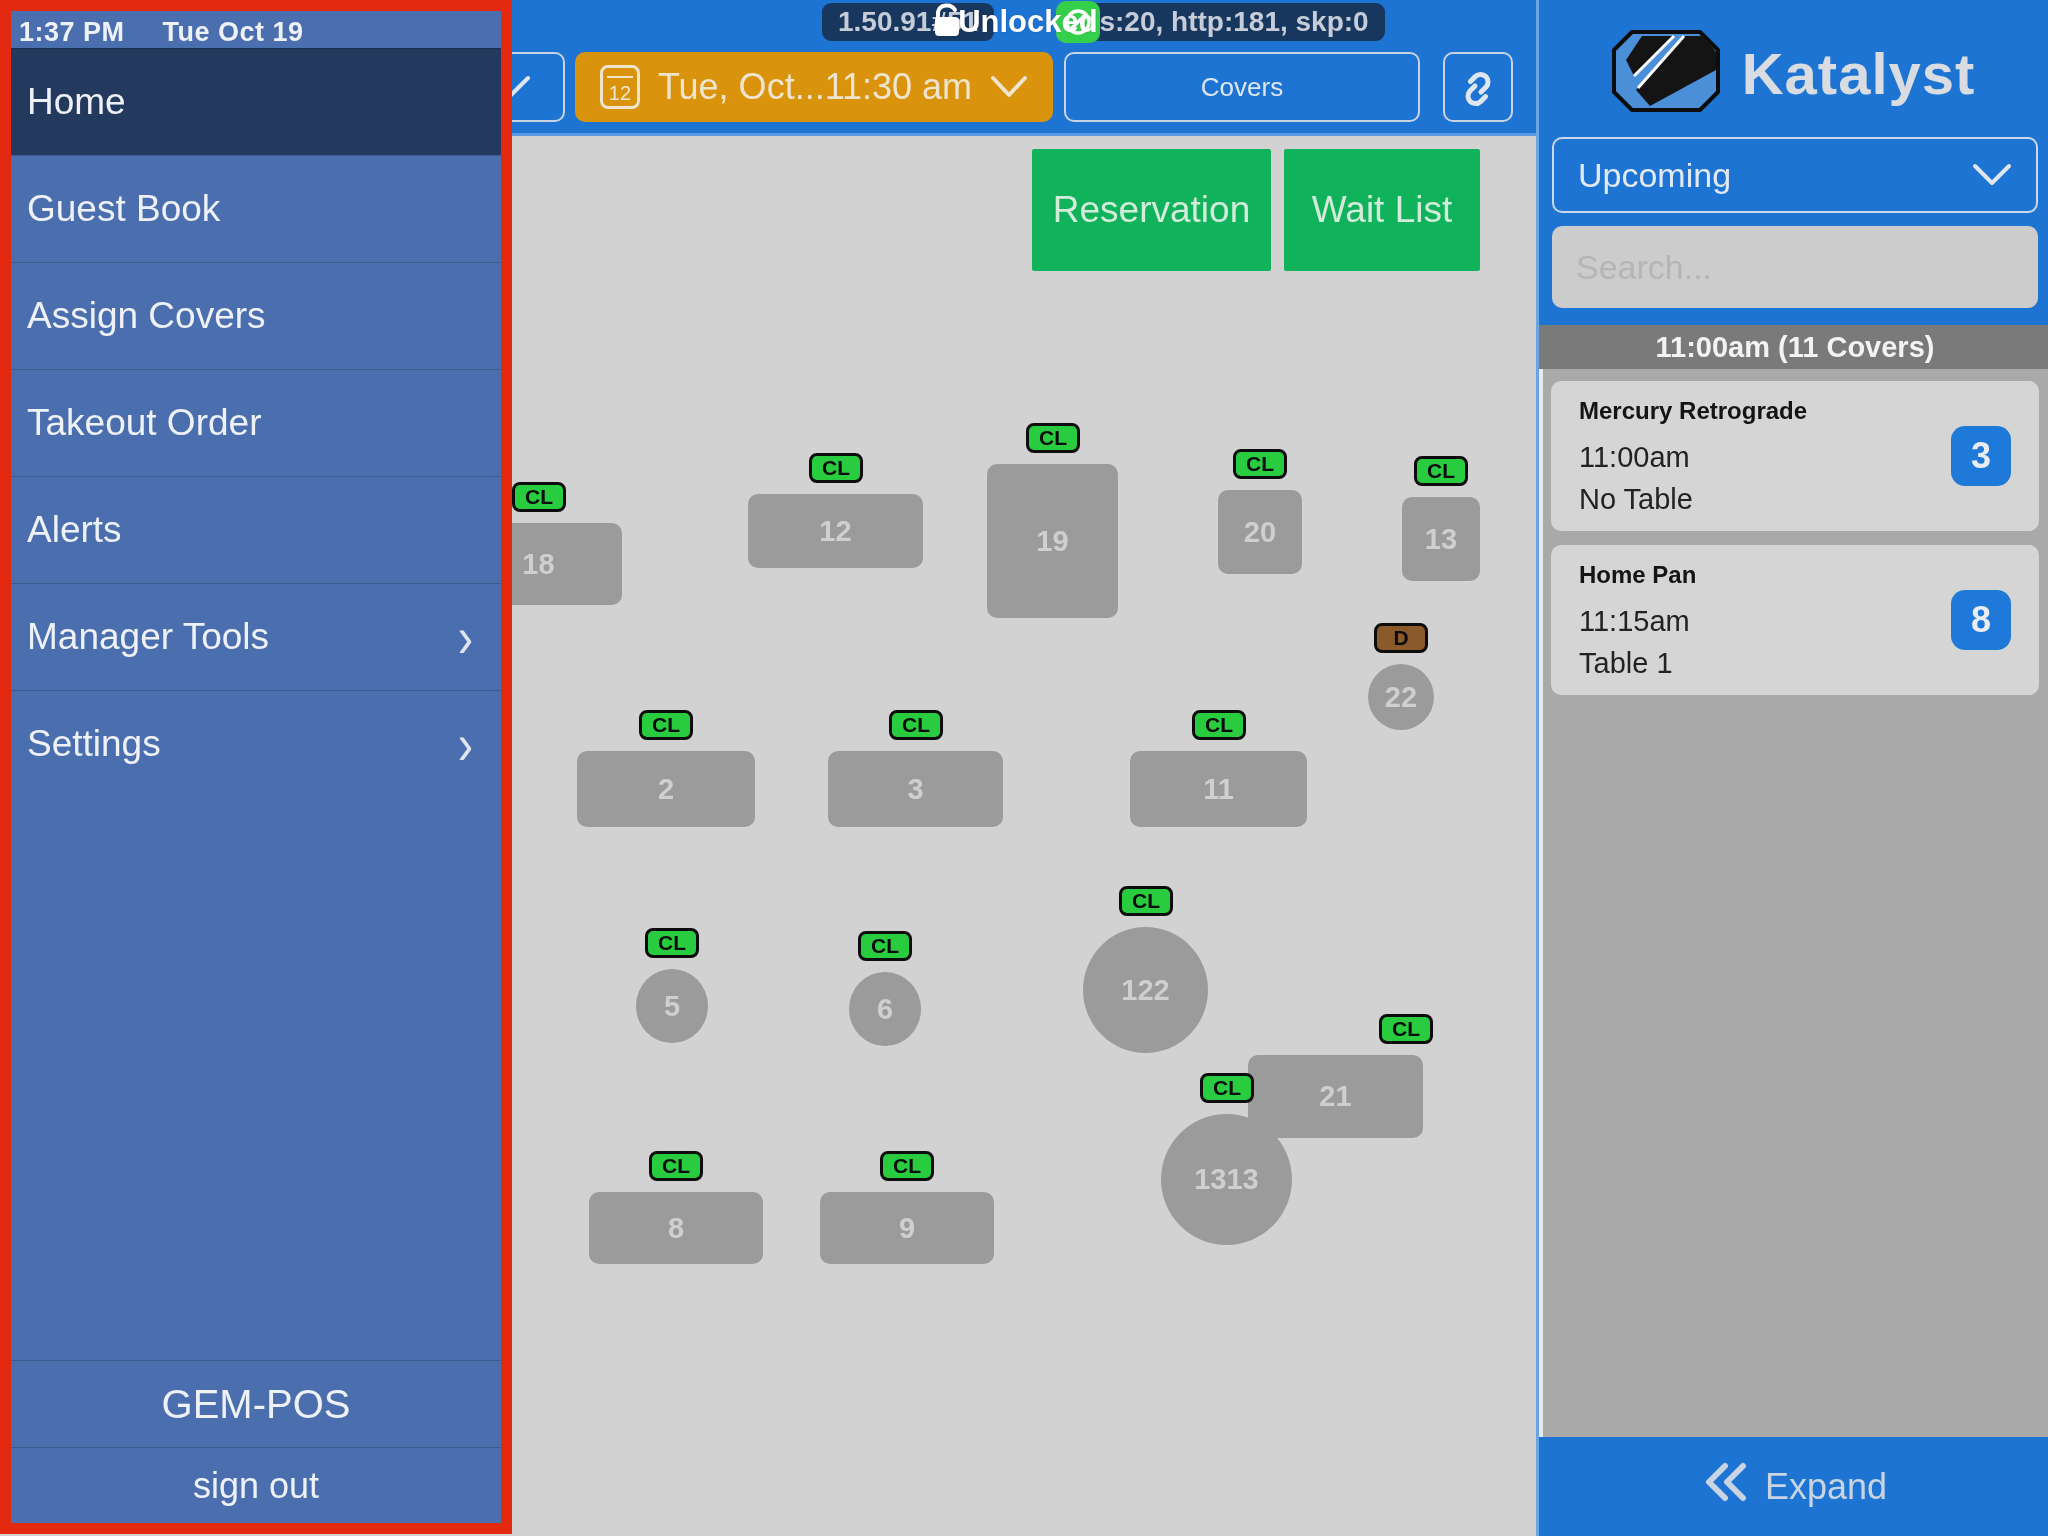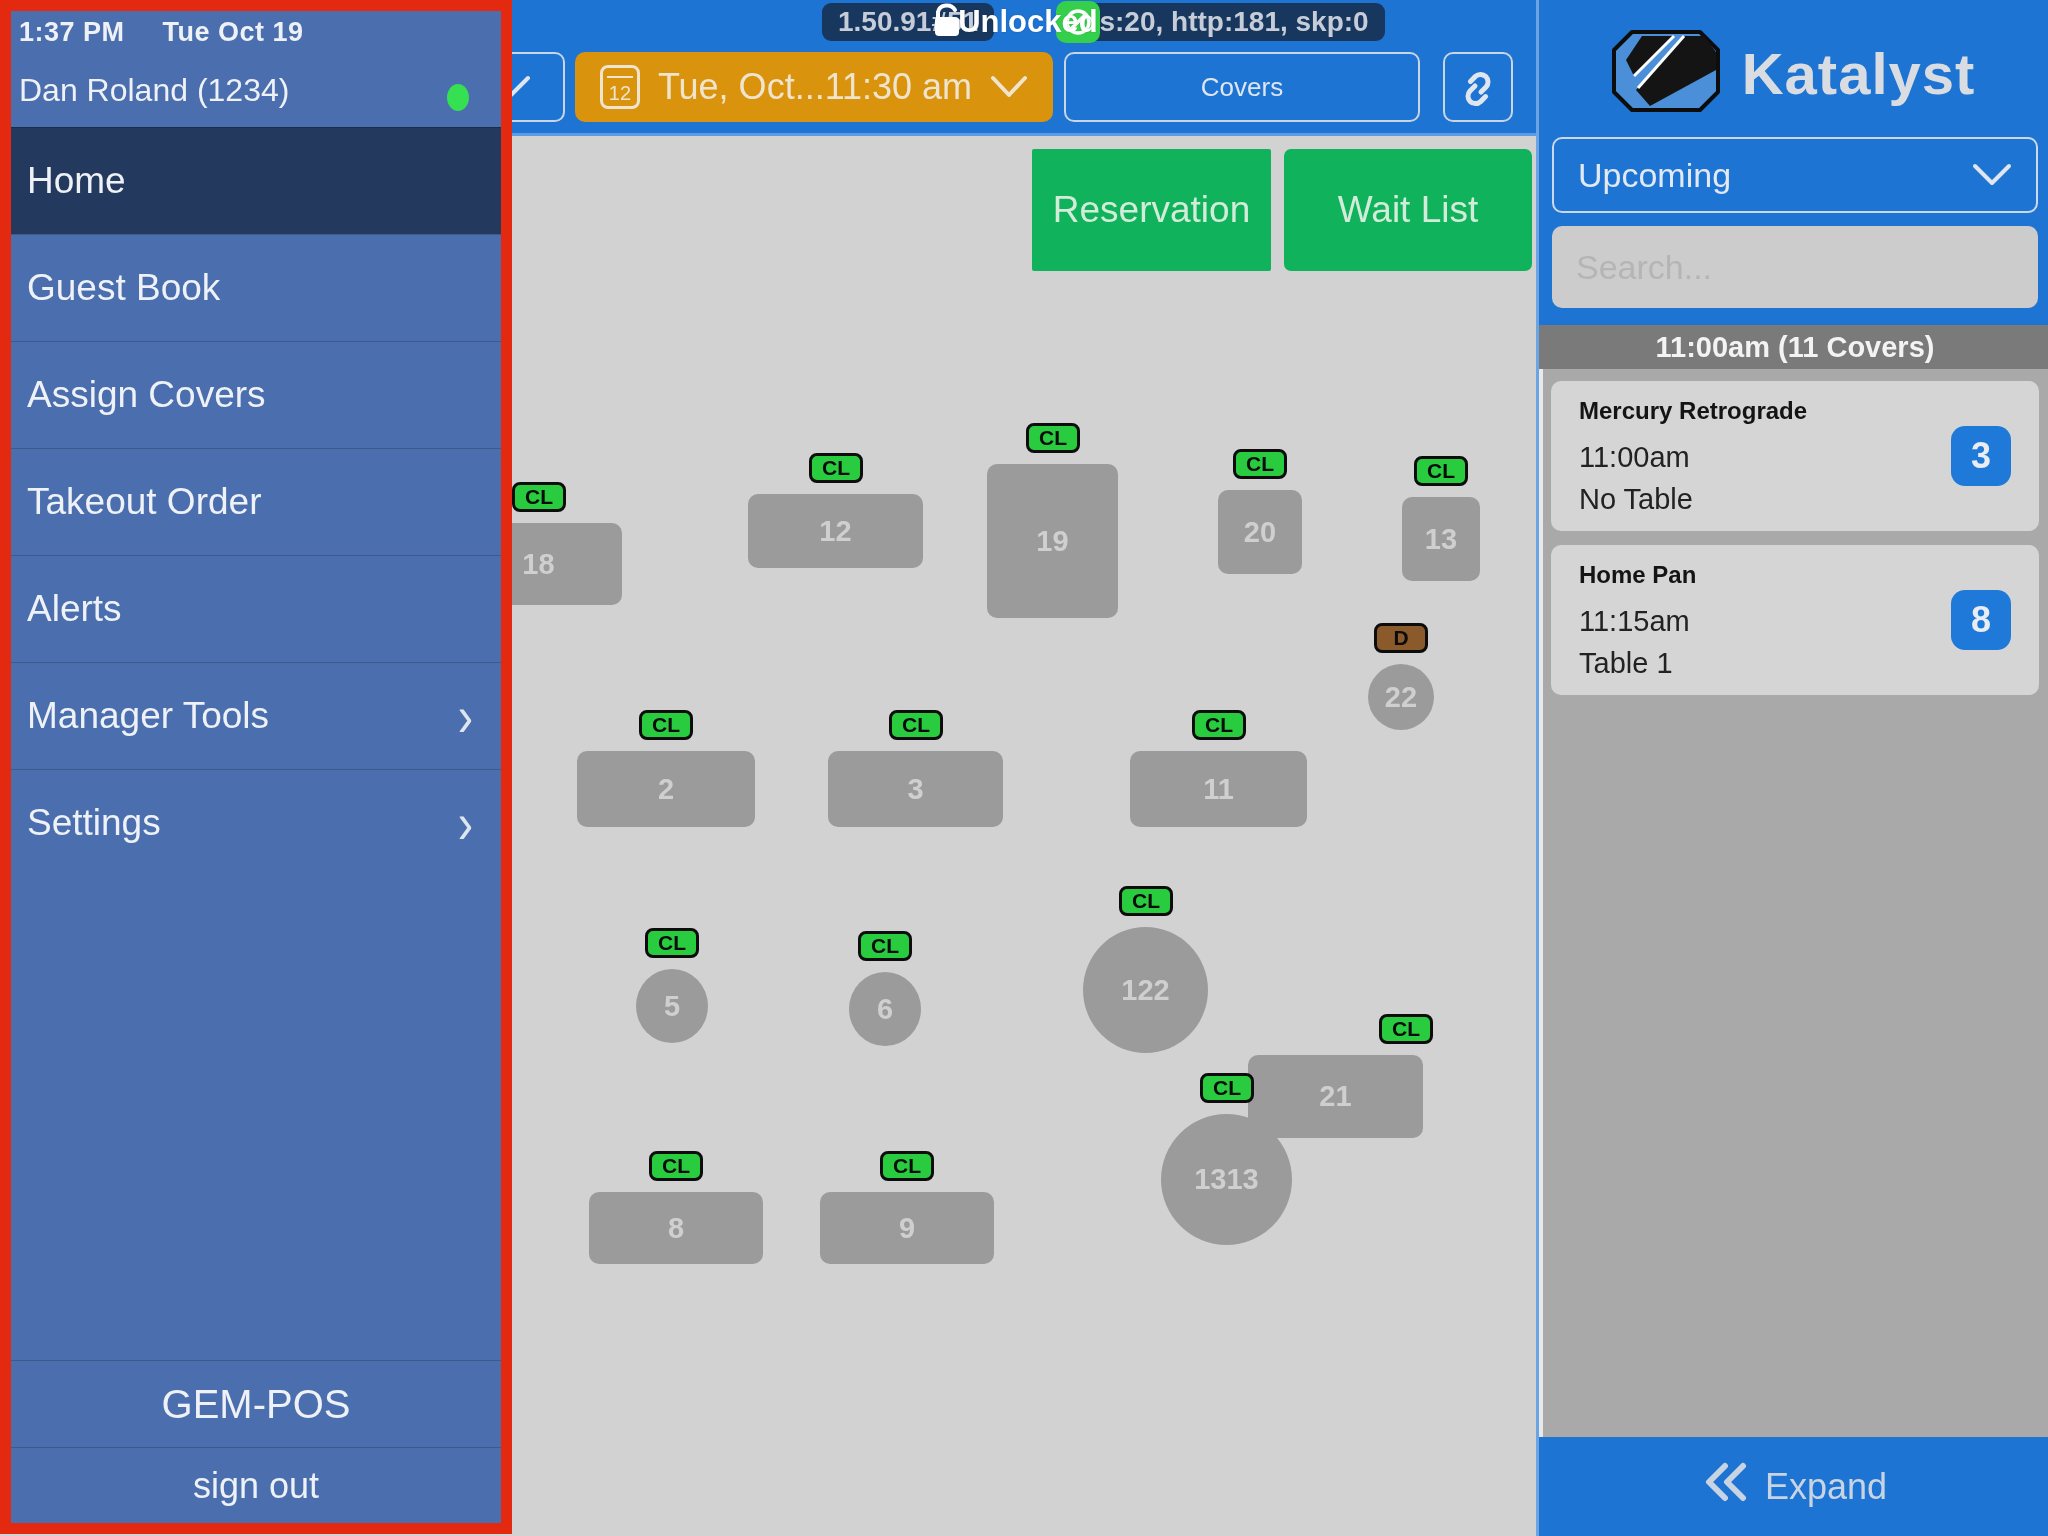--- a/index.html
+++ b/index.html
@@ -43,21 +43,21 @@
   .cal-day { font-size:20px; line-height:26px; }
   .tb-covers-btn { left:1064px; width:356px; }
   .tb-link-btn { left:1443px; width:70px; }
 
   
   .floor { position:absolute; left:0; top:136px; width:1536px; height:1400px; background:#d2d2d2; z-index:1; }
   .action-btn { position:absolute; top:13px; height:122px; background:var(--green-action);
                 color:#d3ecd9; font-size:37px; display:flex; align-items:center; justify-content:center;
                 border:none; border-radius:2px; cursor:pointer; }
   .action-reservation { left:1032px; width:239px; }
-  .action-waitlist { left:1284px; width:248px;border-radius:7px; }
+  .action-waitlist { left:1284px; width:196px; }
 
   .table { position:absolute; background:#9b9b9b; border-radius:10px; display:flex;
            align-items:center; justify-content:center; color:#cfcfcf; font-size:29px; font-weight:700; }
   .table.circle { border-radius:50%; }
   .tbadge { position:absolute; width:54px; height:30px; border:3px solid #0c0c0c; border-radius:8px;
             display:flex; align-items:center; justify-content:center; font-size:21px; font-weight:700;
             color:#0b0b0b; }
 
   
   .sidebar { position:absolute; left:0; top:0; width:512px; height:1534px;
@@ -217,24 +217,20 @@
       <div class="tbadge" style="left: 649px; top: 1015px; background: rgb(42, 204, 63);">CL</div>
       <div class="table rect" style="left: 820px; top: 1056px; width: 174px; height: 72px;">9</div>
       <div class="tbadge" style="left: 880px; top: 1015px; background: rgb(42, 204, 63);">CL</div>
     </div>
 
   <div class="sidebar">
     <div class="sb-time-row">
       <span>1:37 PM</span>
       <span class="date">Tue Oct 19</span>
     </div>
-    <div class="sb-user-row">
-      <span>Dan Roland (1234)</span>
-      <span class="sb-user-dot"></span>
-    </div>
     <div class="sb-menu">
       <div class="sb-item active">
         <span>Home</span>
       </div>
       <div class="sb-item">
         <span>Guest Book</span>
       </div>
       <div class="sb-item">
         <span>Assign Covers</span>
       </div>

